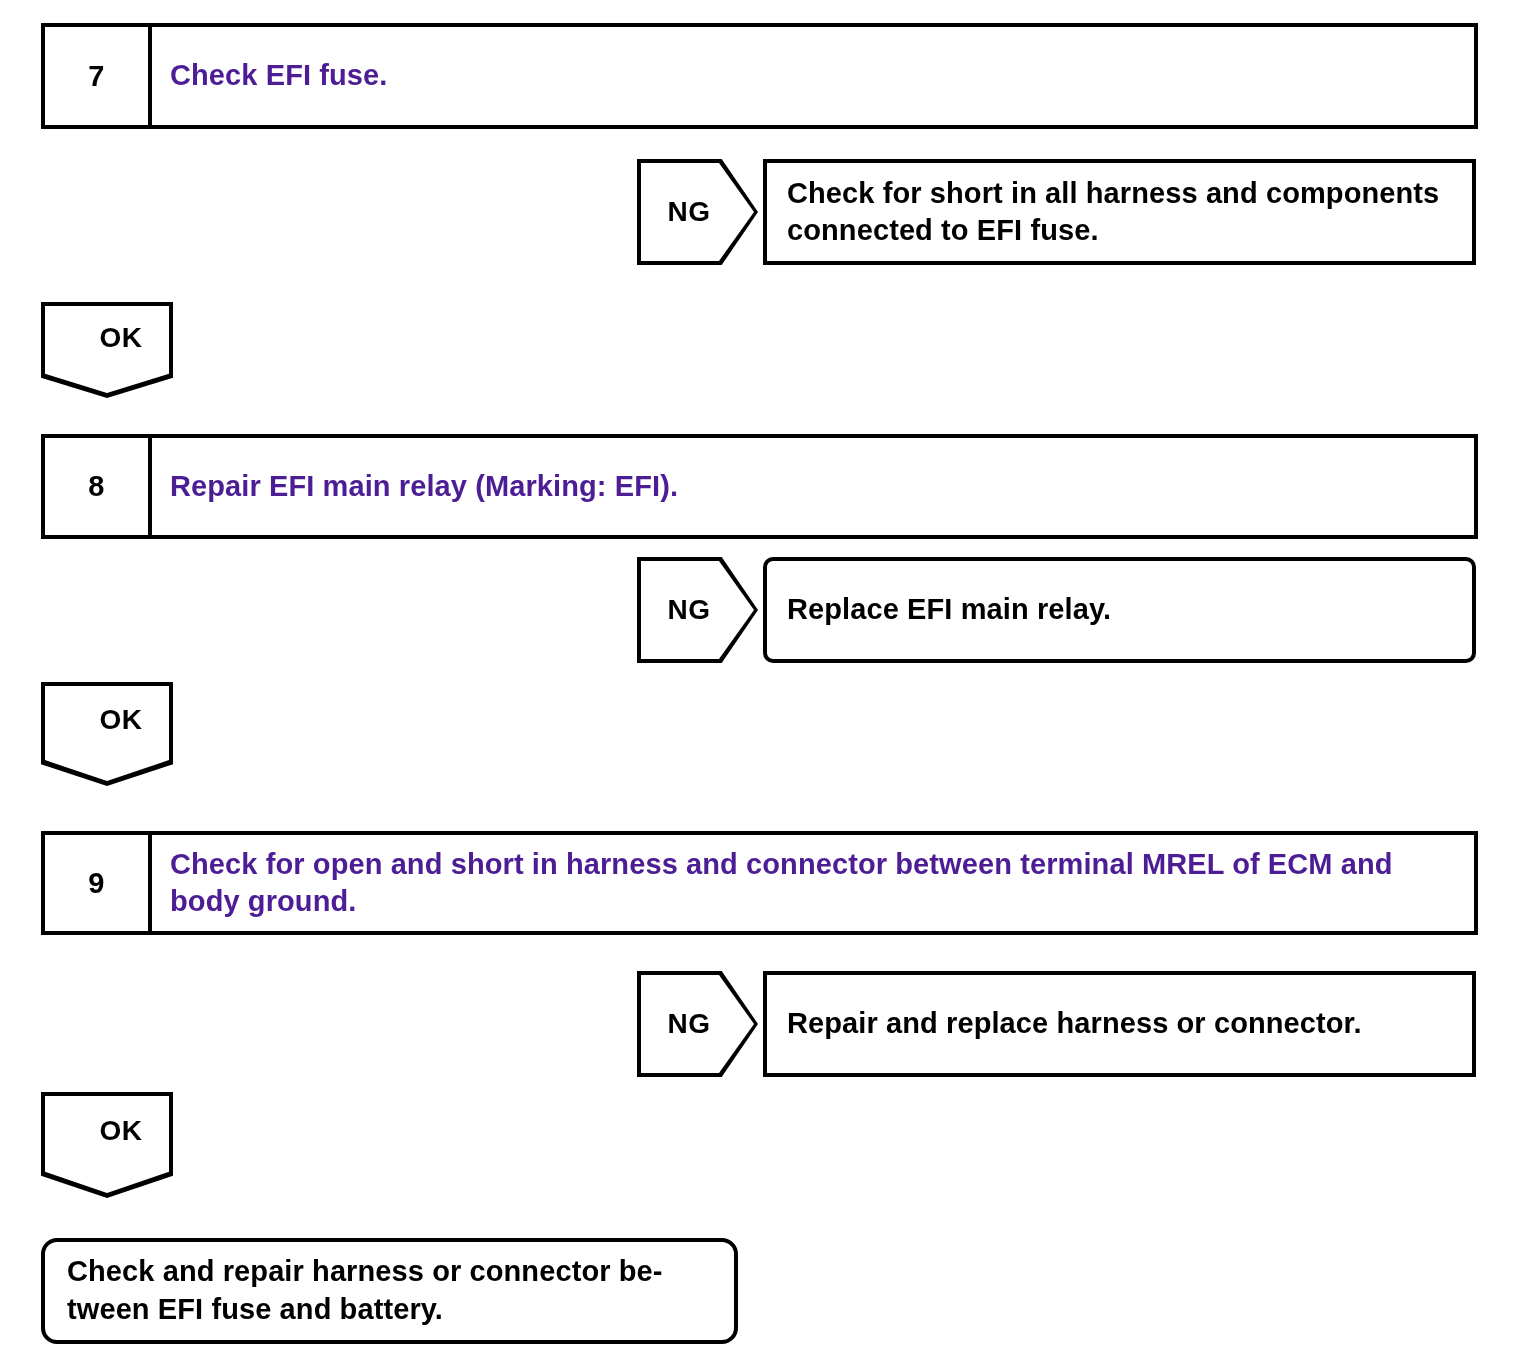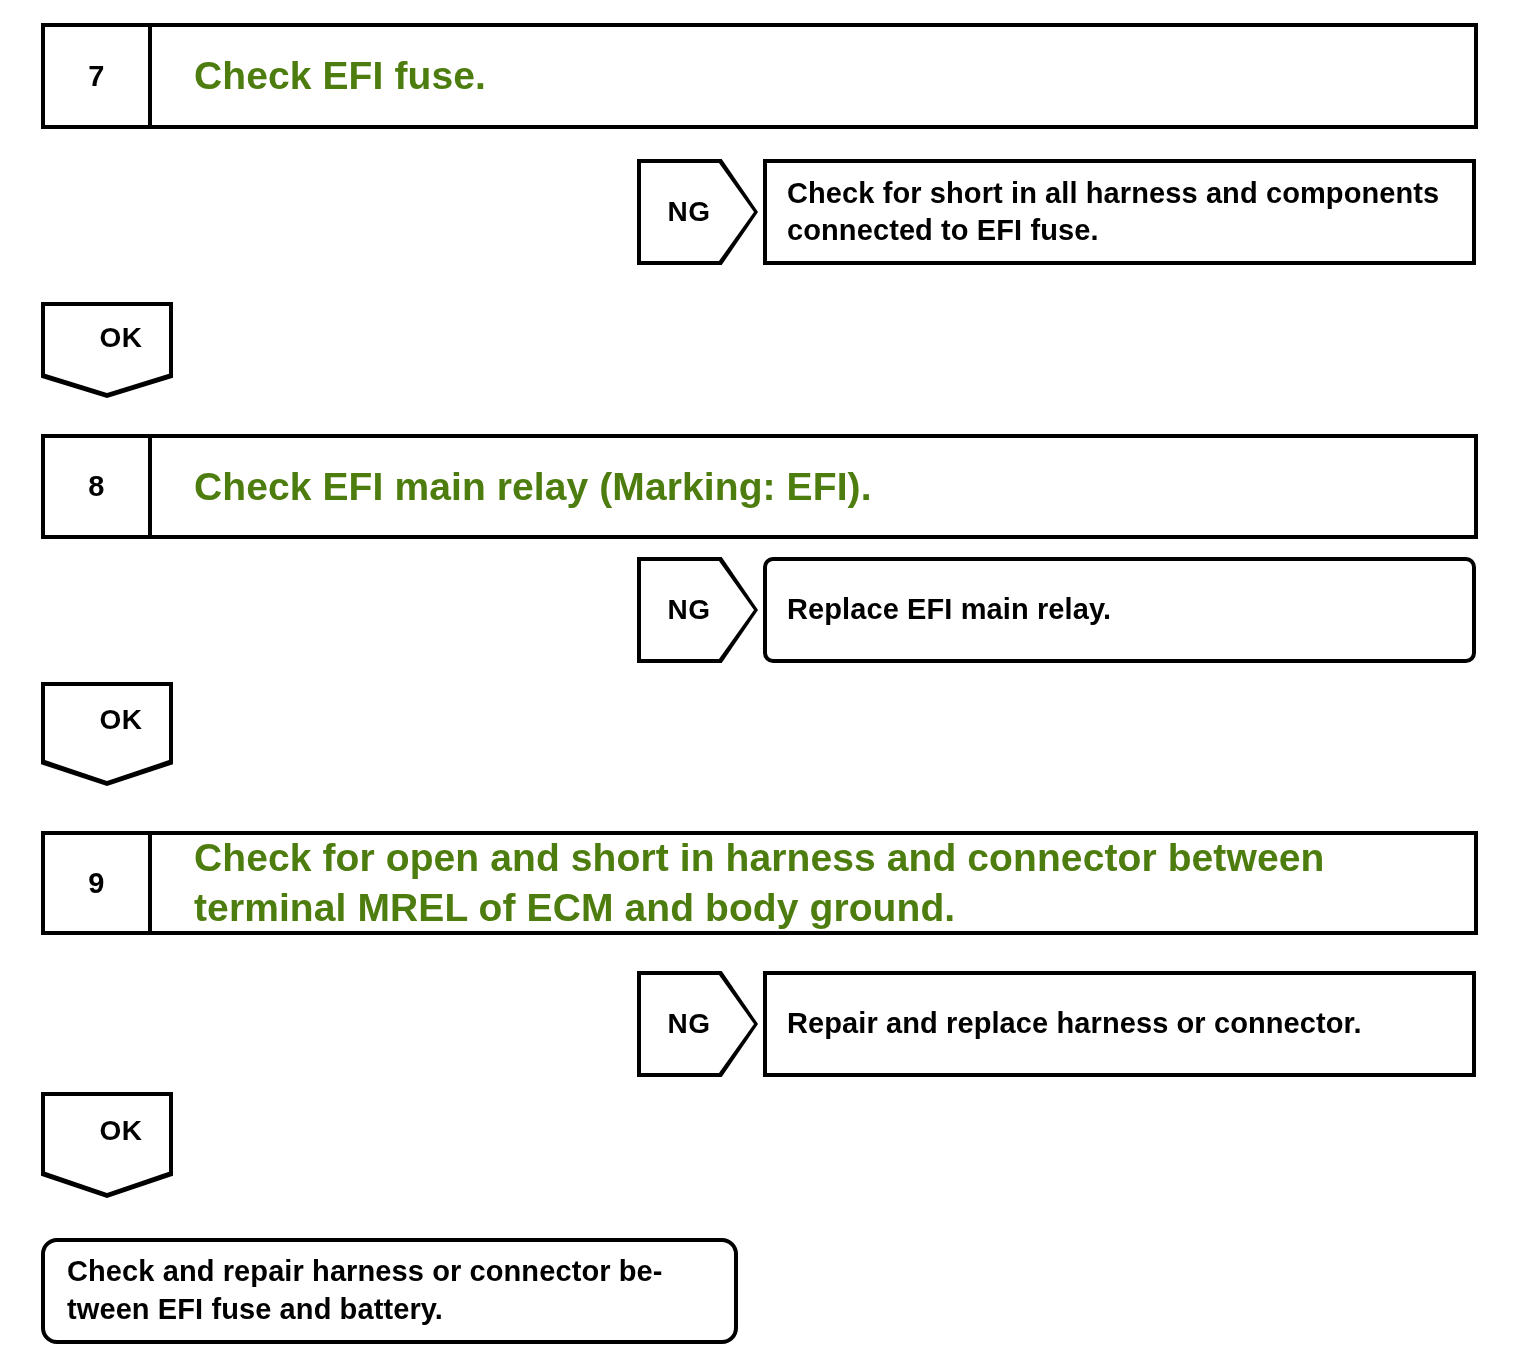--- a/index.html
+++ b/index.html
@@ -38,26 +38,25 @@
     font-size: 29px;
     font-weight: bold;
     color: #000000;
     letter-spacing: 0.5px;
   }
   .step-text {
     flex: 1 1 auto;
     display: flex;
     align-items: center;
     padding: 0 0 0 18px;
-    font-size: 39px;
-    font-weight: bold;
-    color: #4d7c0f;
+    font-size: 29px;
+    font-weight: bold;
+    color: #4c1d95;
     line-height: 1.28;
     letter-spacing: 0.1px;
-    margin-left: 24px;
   }
 
   
   .ng-tag {
     position: absolute;
     box-sizing: border-box;
     width: 121px;
     height: 106px;
     background: #000000;
     -webkit-clip-path: polygon(0 0, 70% 0, 100% 50%, 70% 100%, 0 100%);
@@ -172,21 +171,21 @@
   </div>
   <div class="ng-box" style="left:763px; top:159px; width:713px; height:106px;">Check for short in all harness and components connected to EFI fuse.</div>
 
   <div class="ok-tag" style="left:41px; top:302px; height:96px;">
     <div class="ok-inner"></div>
     <div class="ok-label">OK</div>
   </div>
 
   <div class="step-row" style="left:41px; top:434px; width:1437px; height:105px;">
     <div class="step-num">8</div>
-    <div class="step-text">Check EFI main relay (Marking: EFI).</div>
+    <div class="step-text">Repair EFI main relay (Marking: EFI).</div>
   </div>
 
   <div class="ng-tag" style="left:637px; top:557px;">
     <div class="ng-inner"></div>
     <div class="ng-label">NG</div>
   </div>
   <div class="ng-box" style="left:763px; top:557px; width:713px; height:106px;border-radius:10px;">Replace EFI main relay.</div>
 
   <div class="ok-tag" style="left:41px; top:682px; height:104px;">
     <div class="ok-inner"></div>

